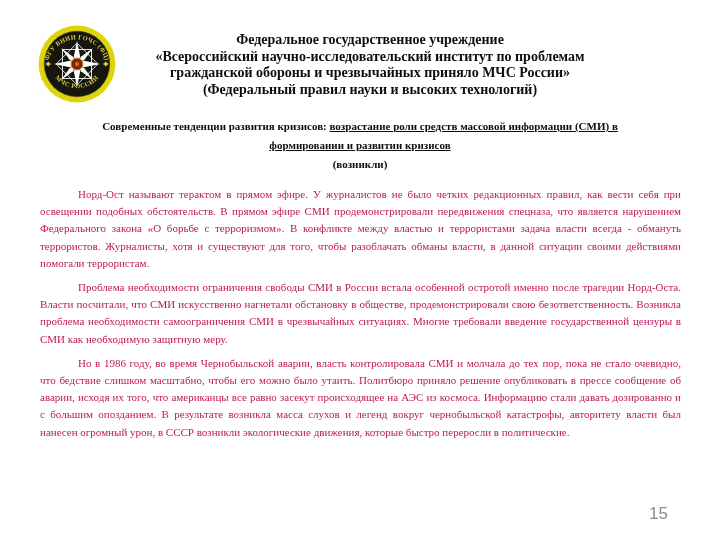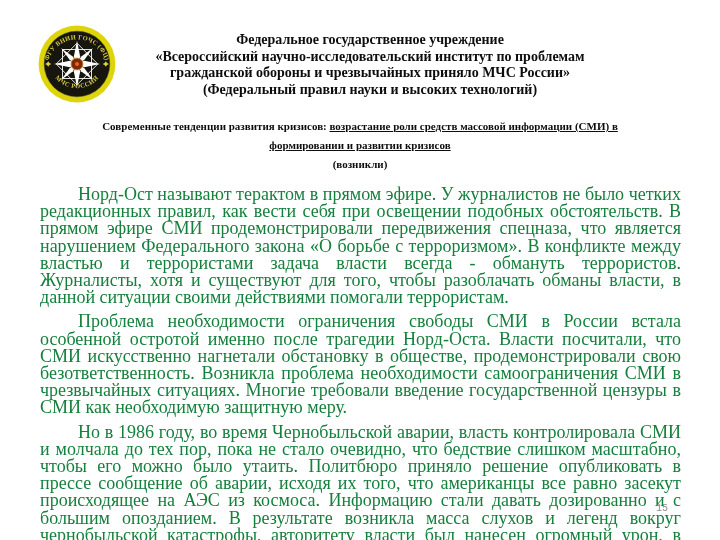--- a/index.html
+++ b/index.html
@@ -43,33 +43,33 @@
     color: #0d0d0d;
   }
   .slide-title .u { text-decoration: underline; }
   .body-text {
     position: absolute;
     left: 40px;
     top: 186px;
     width: 641px;
   }
   .para {
-    font-size: 18px;
+    font-size: 11px;
     line-height: 17.2px;
     text-align: justify;
     text-indent: 38px;
-    color: #15803d;
+    color: #be185d;
     margin-bottom: 7px;
   }
   .page-number {
     position: absolute;
     right: 52px;
-    bottom: 26px;
-    font-family: Liberation Mono, monospace;
-    font-size: 10px;
+    bottom: 16px;
+    font-family: Liberation Sans, sans-serif;
+    font-size: 17px;
     color: #8c8c8c;
   }
 </style>
 </head>
 <body>
 
 <div class="slide">
 
   <div class="logo">
     <svg viewBox="0 0 100 100" width="80" height="80">

